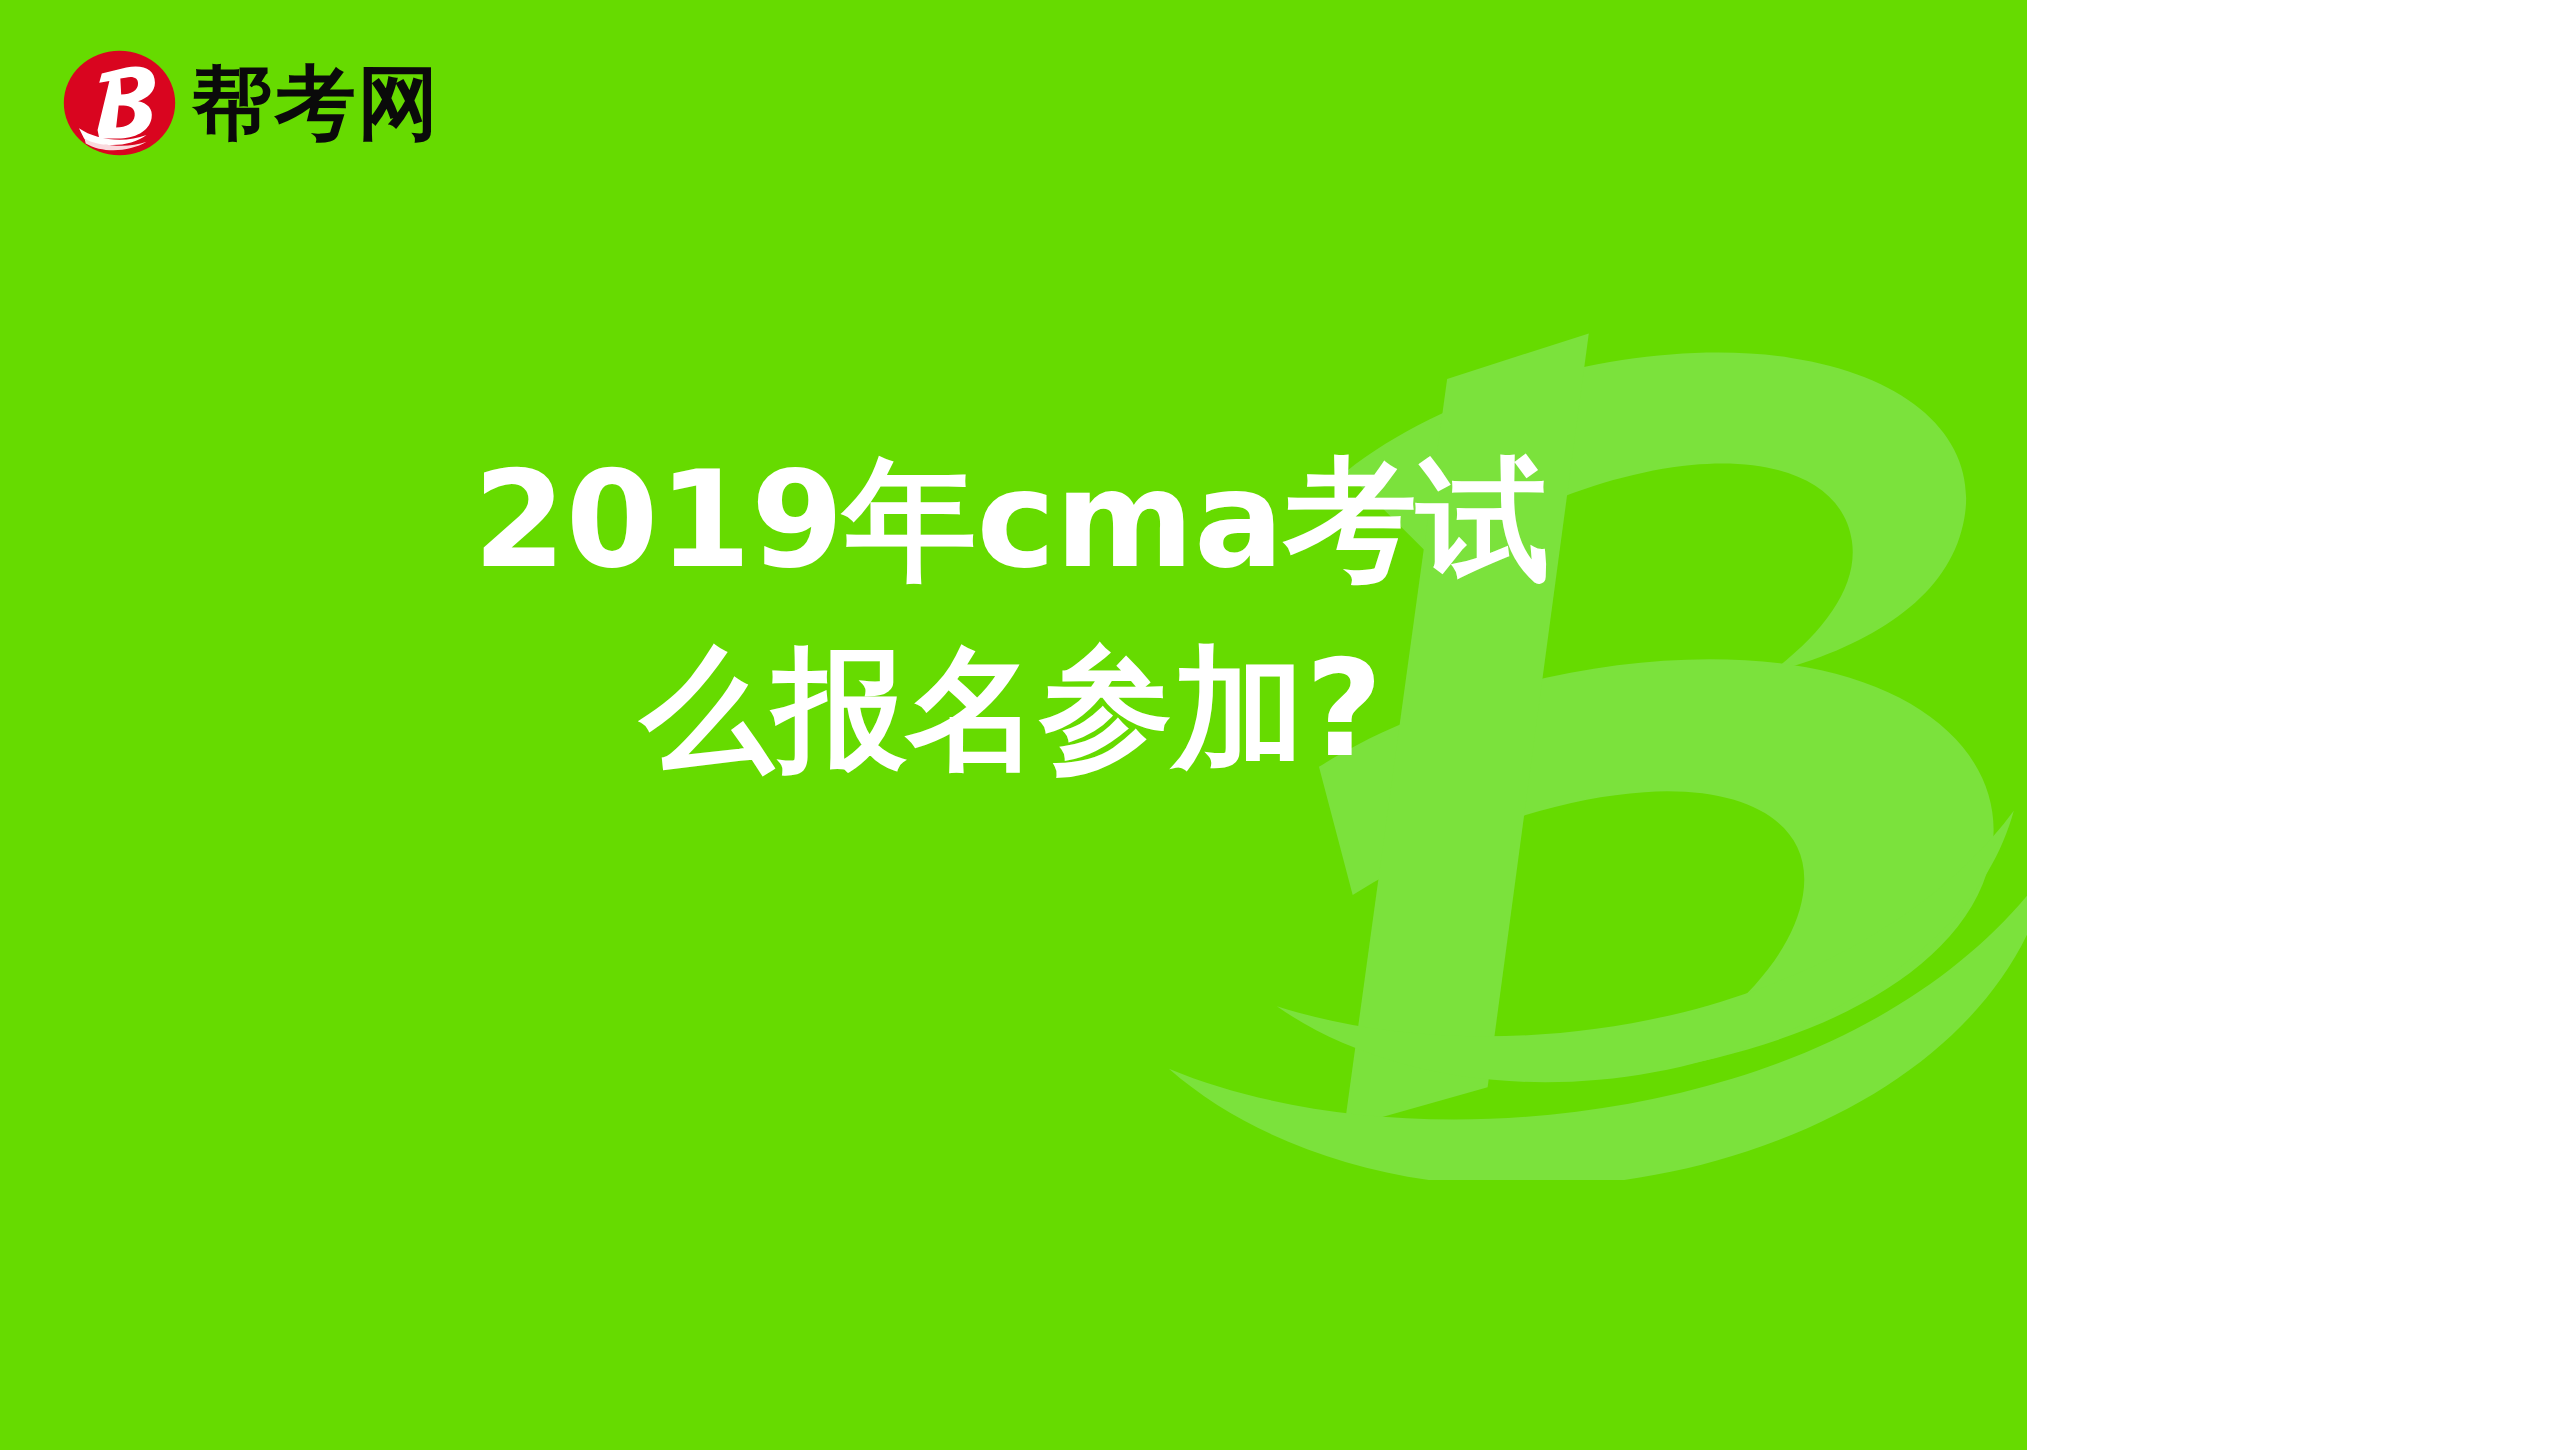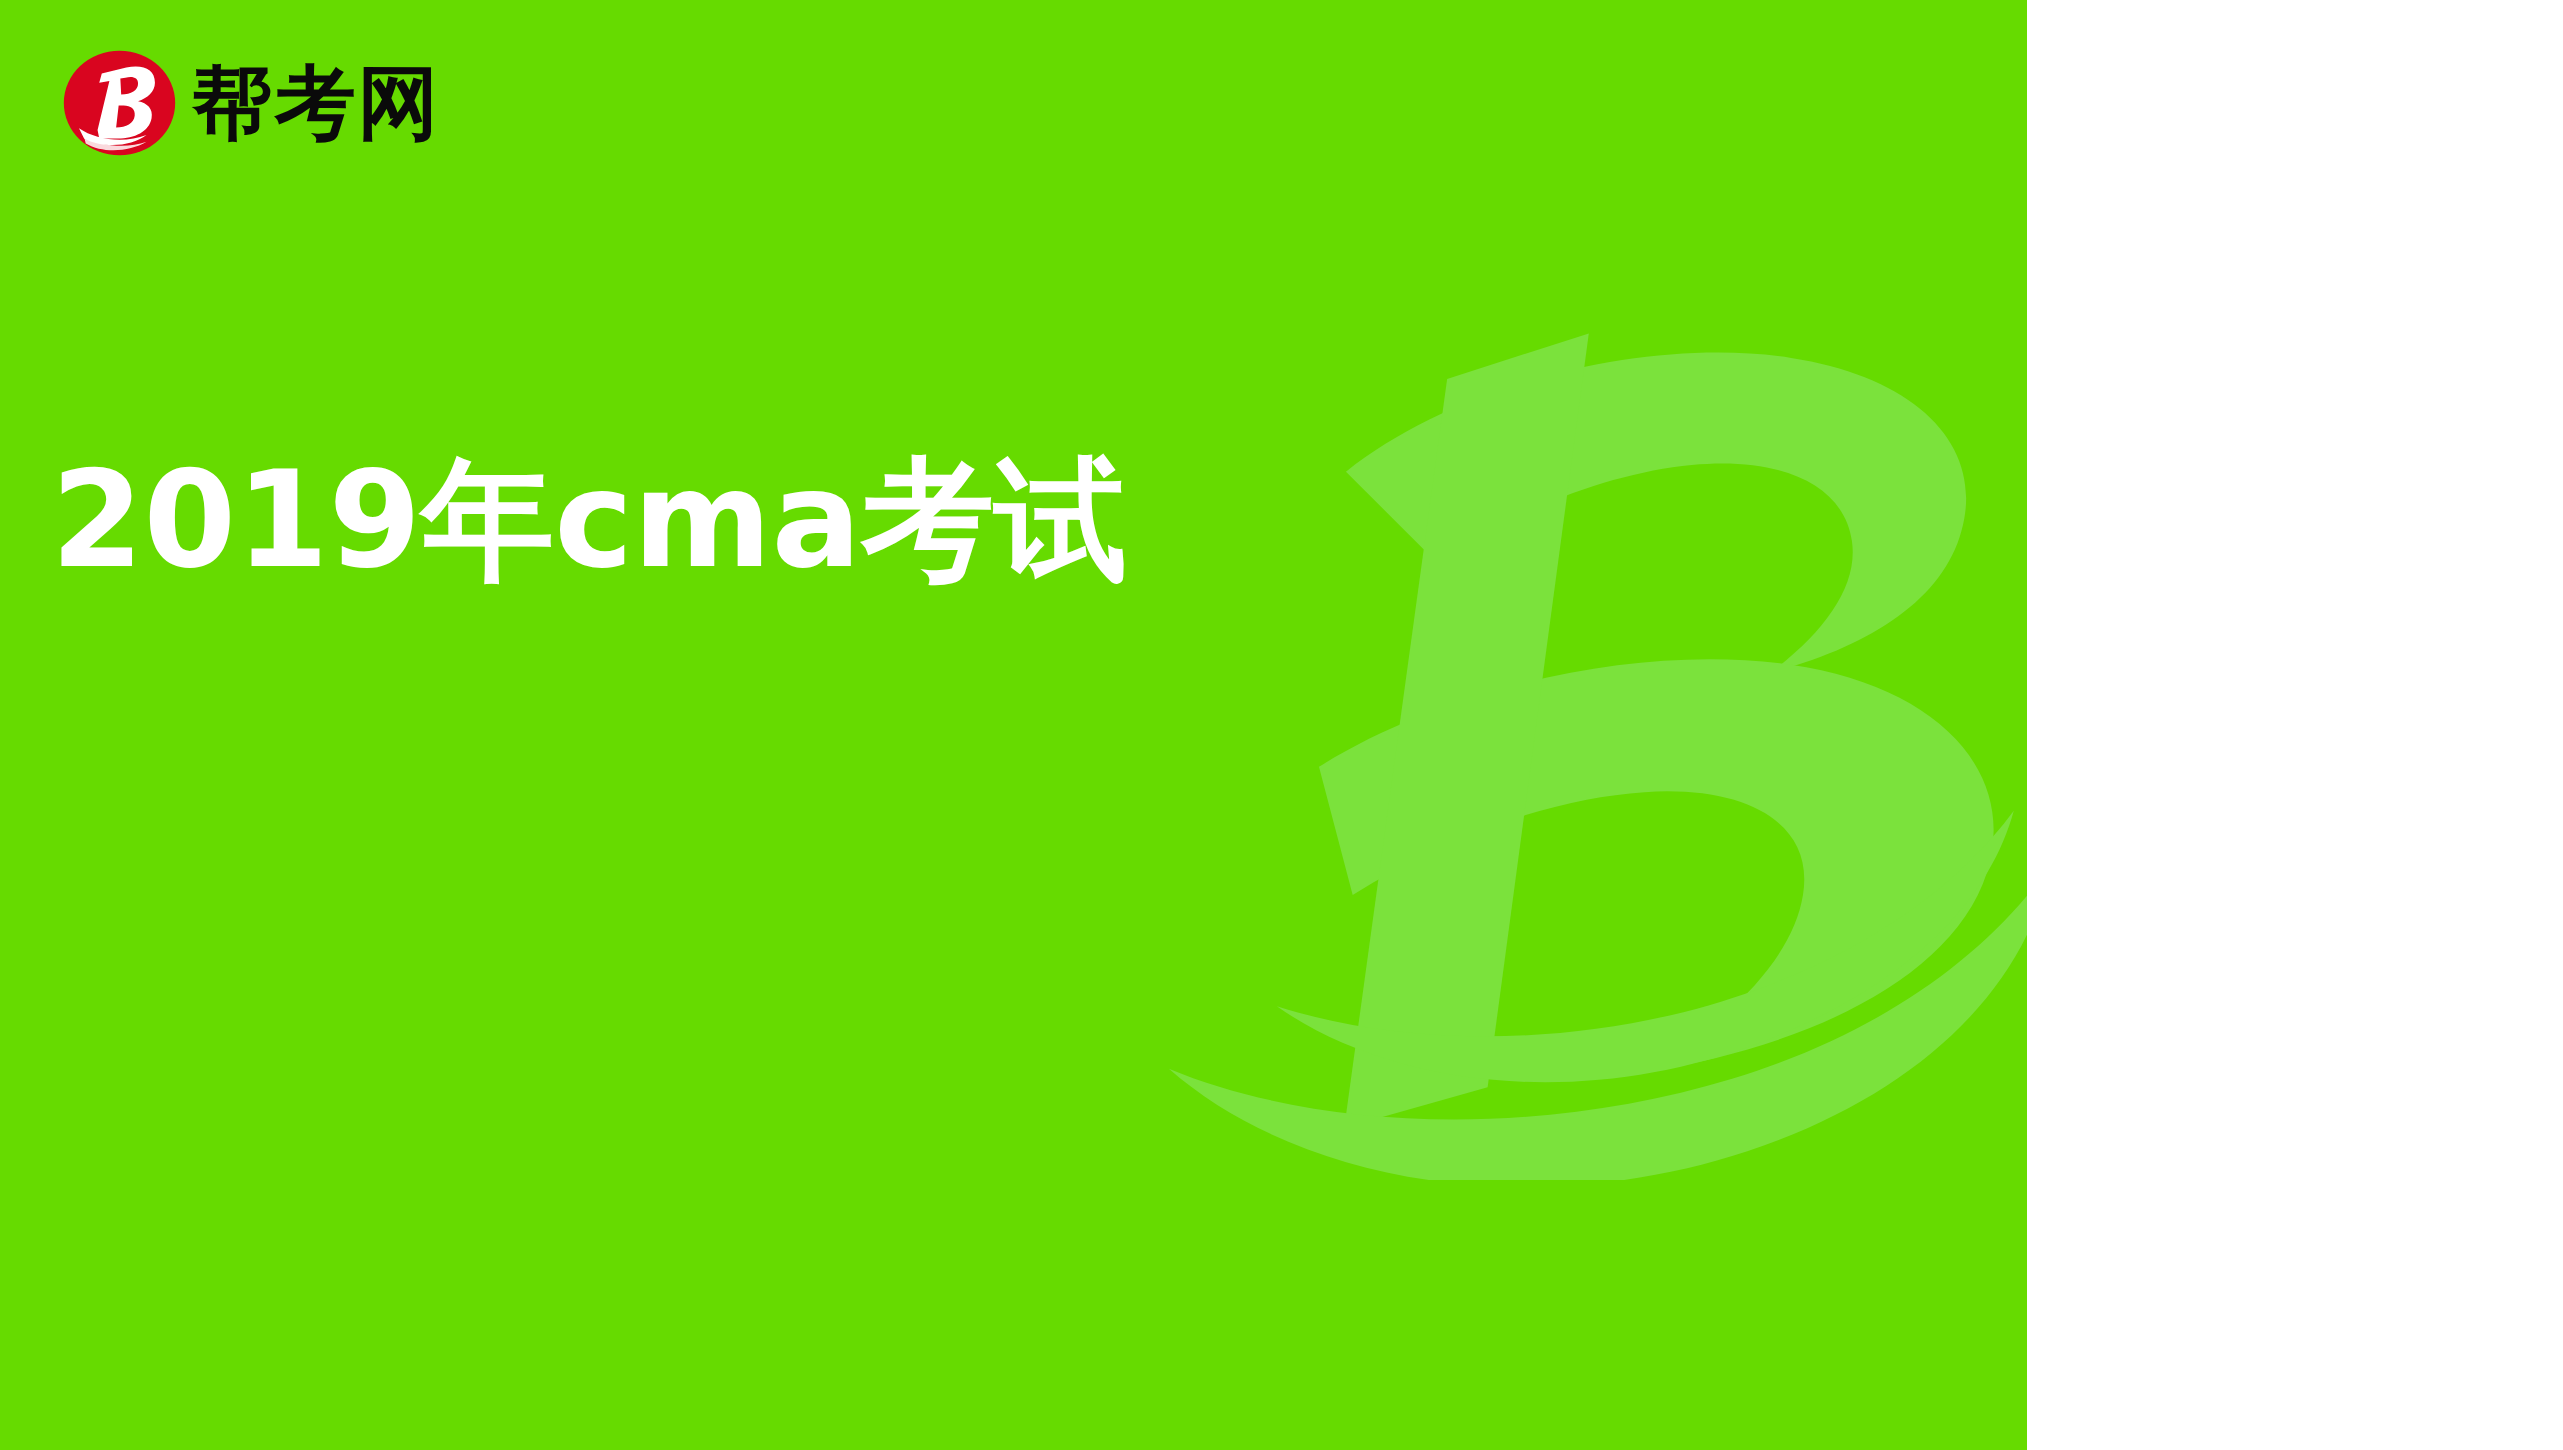--- a/index.html
+++ b/index.html
@@ -63,21 +63,21 @@
     white-space: nowrap;
   }
 
   
   #title-block {
     position: absolute;
     left: 0;
     right: 0;
     top: 426px;
     z-index: 2;
-    text-align: left;
+    text-align: center;
     padding-left: 51px;
     padding-right: 55px;
     box-sizing: border-box;
   }
   .title-line {
     color: #ffffff;
     font-size: 133px;
     font-weight: 700;
     line-height: 1.42;
     letter-spacing: 0px;
@@ -159,16 +159,17 @@
         <path d="M26 104 C 46 116, 78 118, 100 110 C 80 122, 48 124, 28 112 Z" fill="#ffffff" opacity="0.85"></path>
       </svg>
     </div>
     <div id="logo-wordmark">
       <span id="logo-wordmark-text">帮考网</span>
     </div>
   </div>
 
   <div id="title-block">
     <div class="title-line">2019年cma考试</div>
+    <div class="title-line">么报名参加?</div>
   </div>
 
 </div>
 
 
 </body></html>

